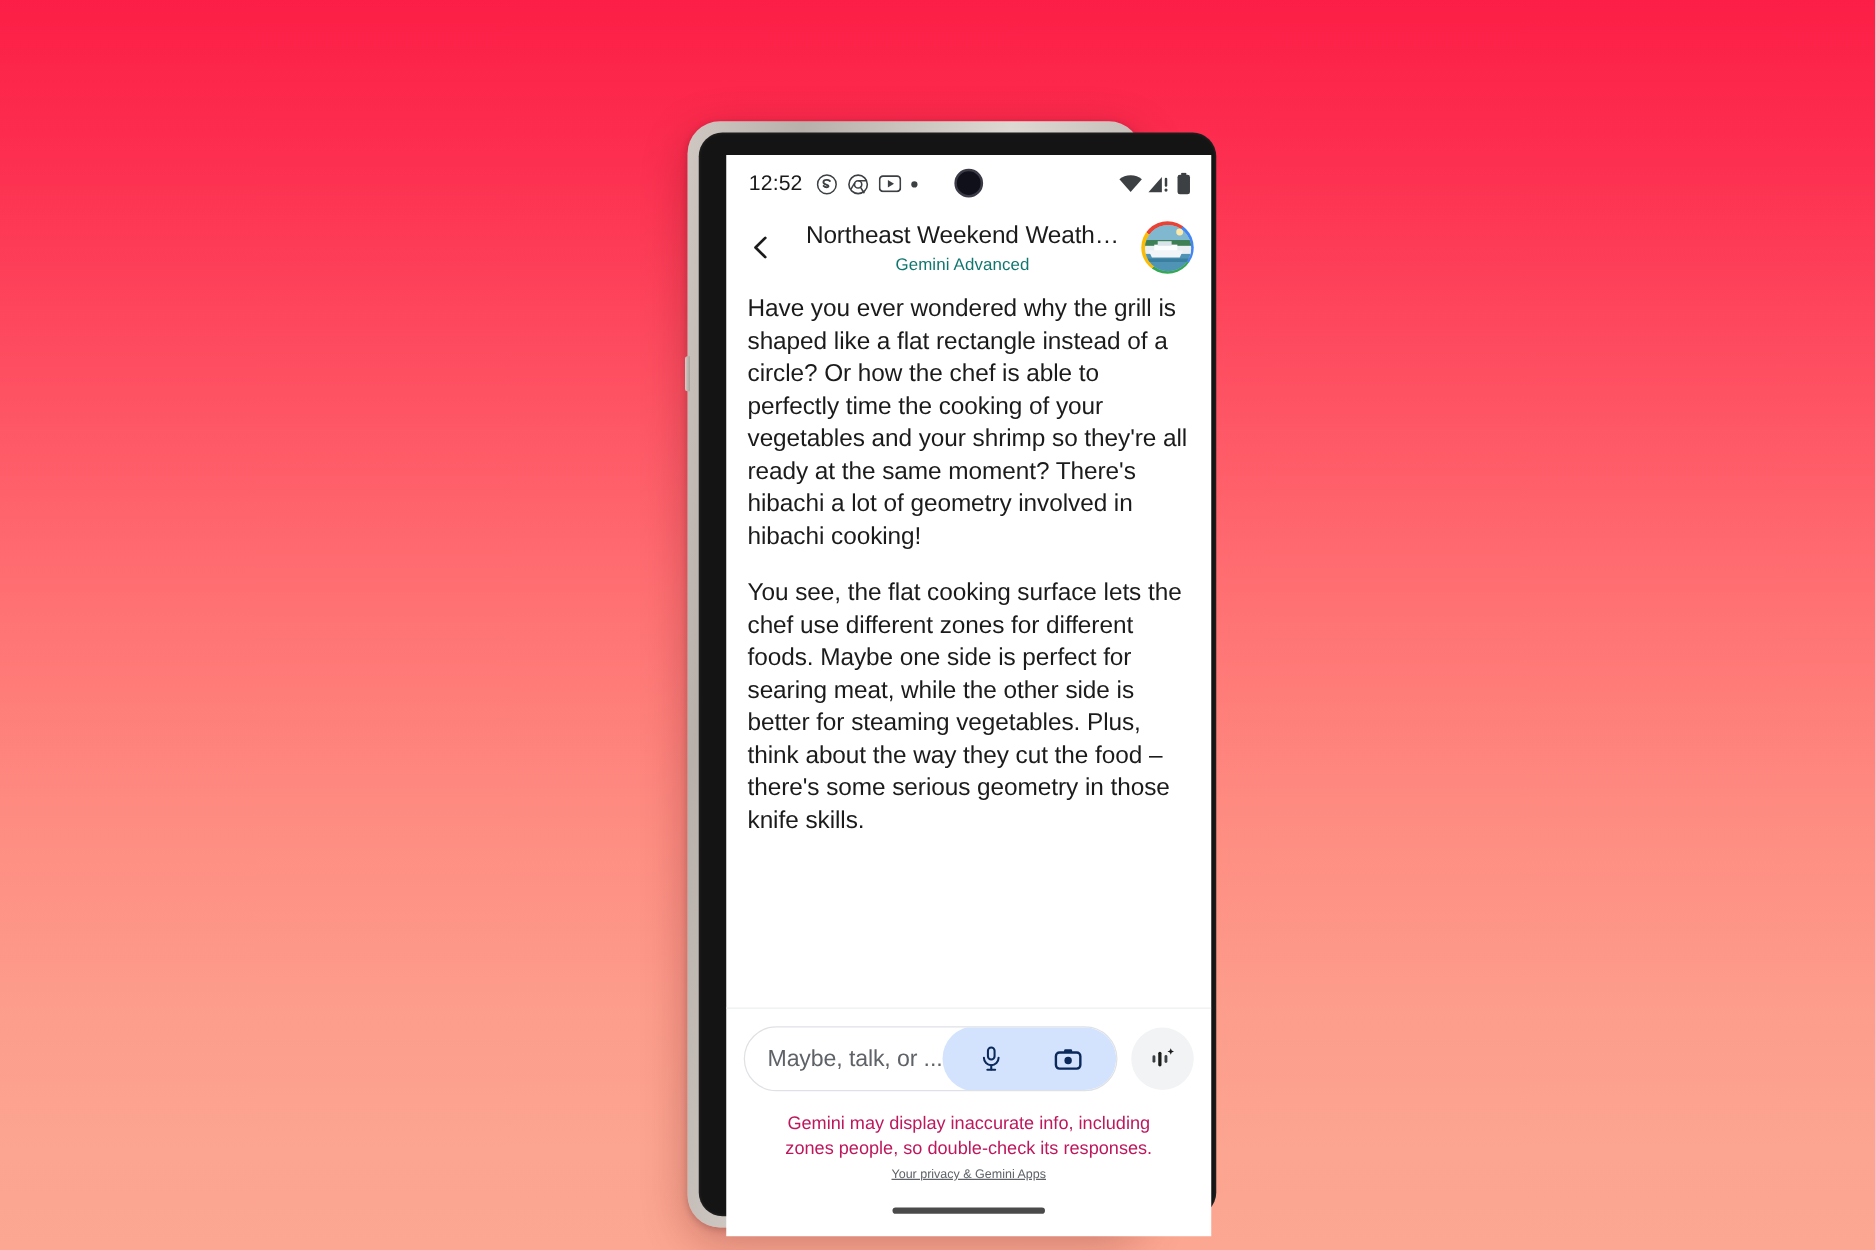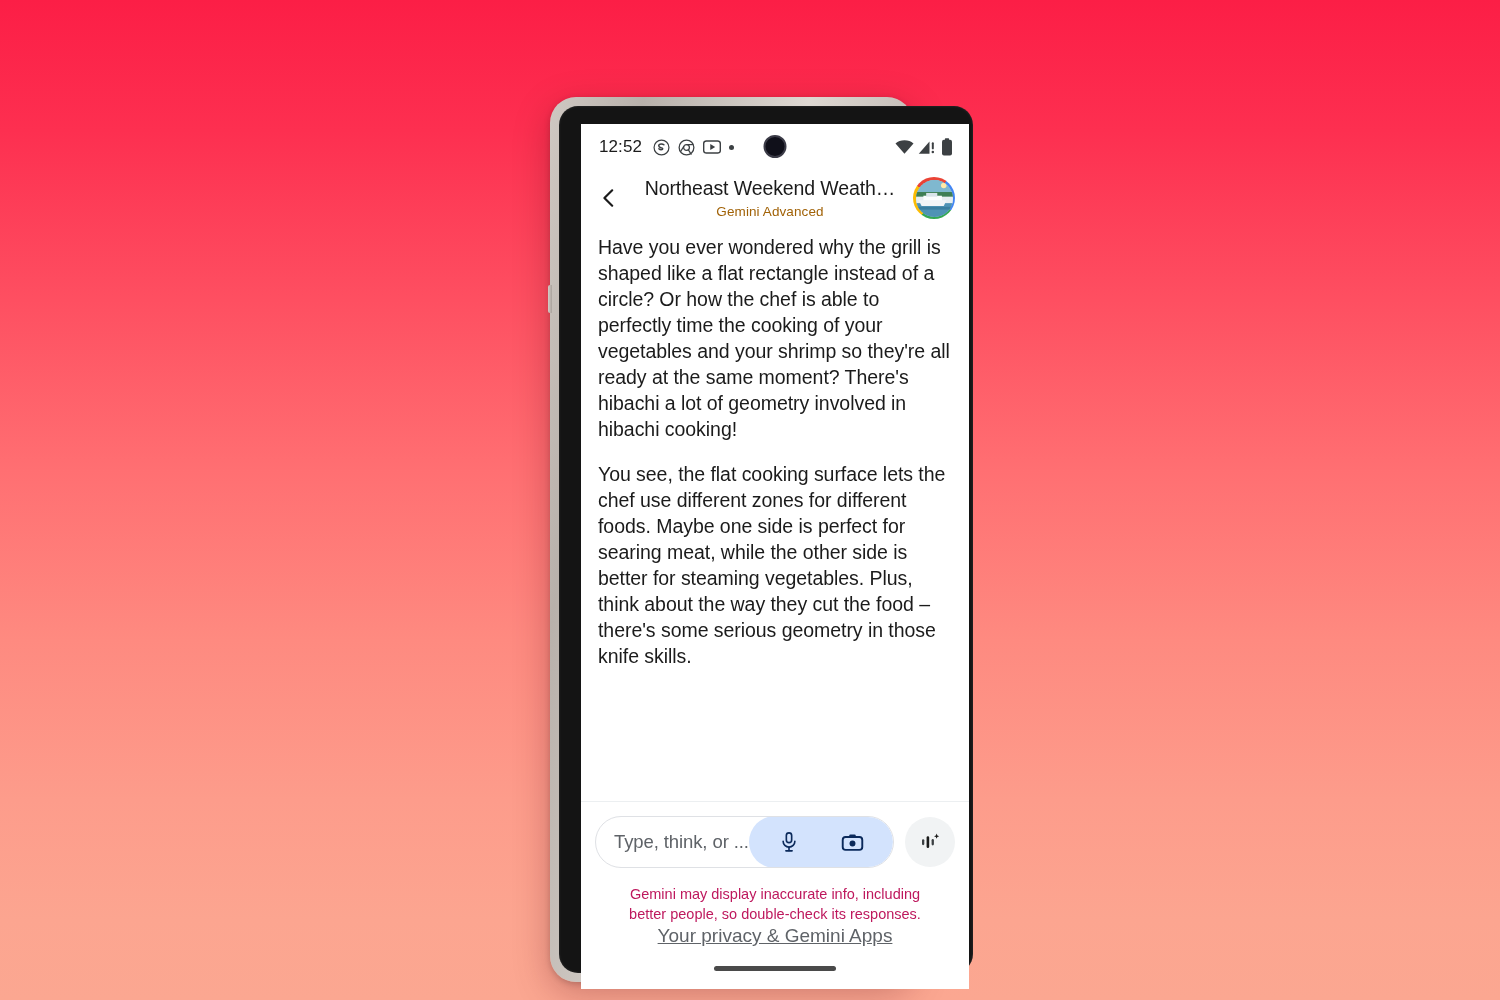--- a/index.html
+++ b/index.html
@@ -111,21 +111,21 @@
     flex:1; min-width:0;
     display:flex; flex-direction:column; align-items:center;
     padding:0 2px;
   }
   #chat-title {
     font-size:19.5px; font-weight:500; color:#1b1b1b;
     white-space:nowrap; overflow:hidden;
     max-width:262px; letter-spacing:-0.1px;
   }
   #model-subtitle {
-    font-size:13.5px; font-weight:500; color:#a16207;
+    font-size:13.5px; font-weight:500; color:#0f766e;
     margin-top:4px; letter-spacing:0.1px;
   }
   #avatar-button {
     width:42px; height:42px; border-radius:50%;
     flex-shrink:0; cursor:pointer;
     background:conic-gradient(from -42deg,
        #EA4335 0deg 78deg,
        #4285F4 78deg 168deg,
        #34A853 168deg 258deg,
        #FBBC05 258deg 348deg,
@@ -202,21 +202,21 @@
   
   #footer-disclaimer {
     flex-shrink:0;
     padding:16px 22px 0 22px;
     text-align:center;
   }
   .disclaimer-line {
     font-size:14.5px; color:#be185d; line-height:20px;
   }
   #privacy-link {
-    font-size:19px; color:#5f6368;
+    font-size:10px; color:#5f6368;
     text-decoration:underline;
     display:inline-block; margin-top:1px;
     cursor:pointer;
   }
 
   
   #gesture-nav {
     flex-shrink:0;
     height:42px;
     display:flex; align-items:center; justify-content:center;
@@ -315,21 +315,21 @@
 
       <div id="conversation">
         <p class="msg-paragraph">Have you ever wondered why the grill is shaped like a flat rectangle instead of a circle? Or how the chef is able to perfectly time the cooking of your vegetables and your shrimp so they're all ready at the same moment? There's hibachi a lot of geometry involved in hibachi cooking!</p>
         <p class="msg-paragraph">You see, the flat cooking surface lets the chef use different zones for different foods. Maybe one side is perfect for searing meat, while the other side is better for steaming vegetables. Plus, think about the way they cut the food – there's some serious geometry in those knife skills.</p>
       </div>
 
       <div id="composer-region">
         <div id="composer-row">
 
           <div id="input-pill">
-            <span id="composer-placeholder">Type, think, or ...</span>
+            <span id="composer-placeholder">Maybe, talk, or ...</span>
 
             <div id="mic-cam-capsule">
               <div class="capsule-btn">
                 <svg width="22" height="22" viewBox="0 0 24 24">
                   <rect x="9.1" y="2.1" width="5.8" height="10.6" rx="2.9" fill="none" stroke="#0B2A5B" stroke-width="1.8"></rect>
                   <path d="M5.6 11.2a6.4 6.4 0 0 0 12.8 0" fill="none" stroke="#0B2A5B" stroke-width="1.8" stroke-linecap="round"></path>
                   <path d="M12 17.8v3.6" stroke="#0B2A5B" stroke-width="1.8" stroke-linecap="round"></path>
                   <path d="M8.6 21.6h6.8" stroke="#0B2A5B" stroke-width="1.8" stroke-linecap="round"></path>
                 </svg>
               </div>
@@ -349,21 +349,21 @@
               <rect x="8.6" y="6.3" width="2.6" height="11.8" rx="1.3" fill="#1b1b1b"></rect>
               <rect x="13.6" y="9.0" width="2.3" height="6.4" rx="1.15" fill="#3c4043"></rect>
               <path d="M18.6 3.6l.75 1.85 1.85.75-1.85.75-.75 1.85-.75-1.85-1.85-.75 1.85-.75z" fill="#1b1b1b"></path>
             </svg>
           </div>
         </div>
       </div>
 
       <div id="footer-disclaimer">
         <div class="disclaimer-line">Gemini may display inaccurate info, including</div>
-        <div class="disclaimer-line">better people, so double-check its responses.</div>
+        <div class="disclaimer-line">zones people, so double-check its responses.</div>
         <a id="privacy-link">Your privacy &amp; Gemini Apps</a>
       </div>
 
       <div id="gesture-nav">
         <div id="gesture-pill"></div>
       </div>
 
     </div>
   </div>
 </div>

